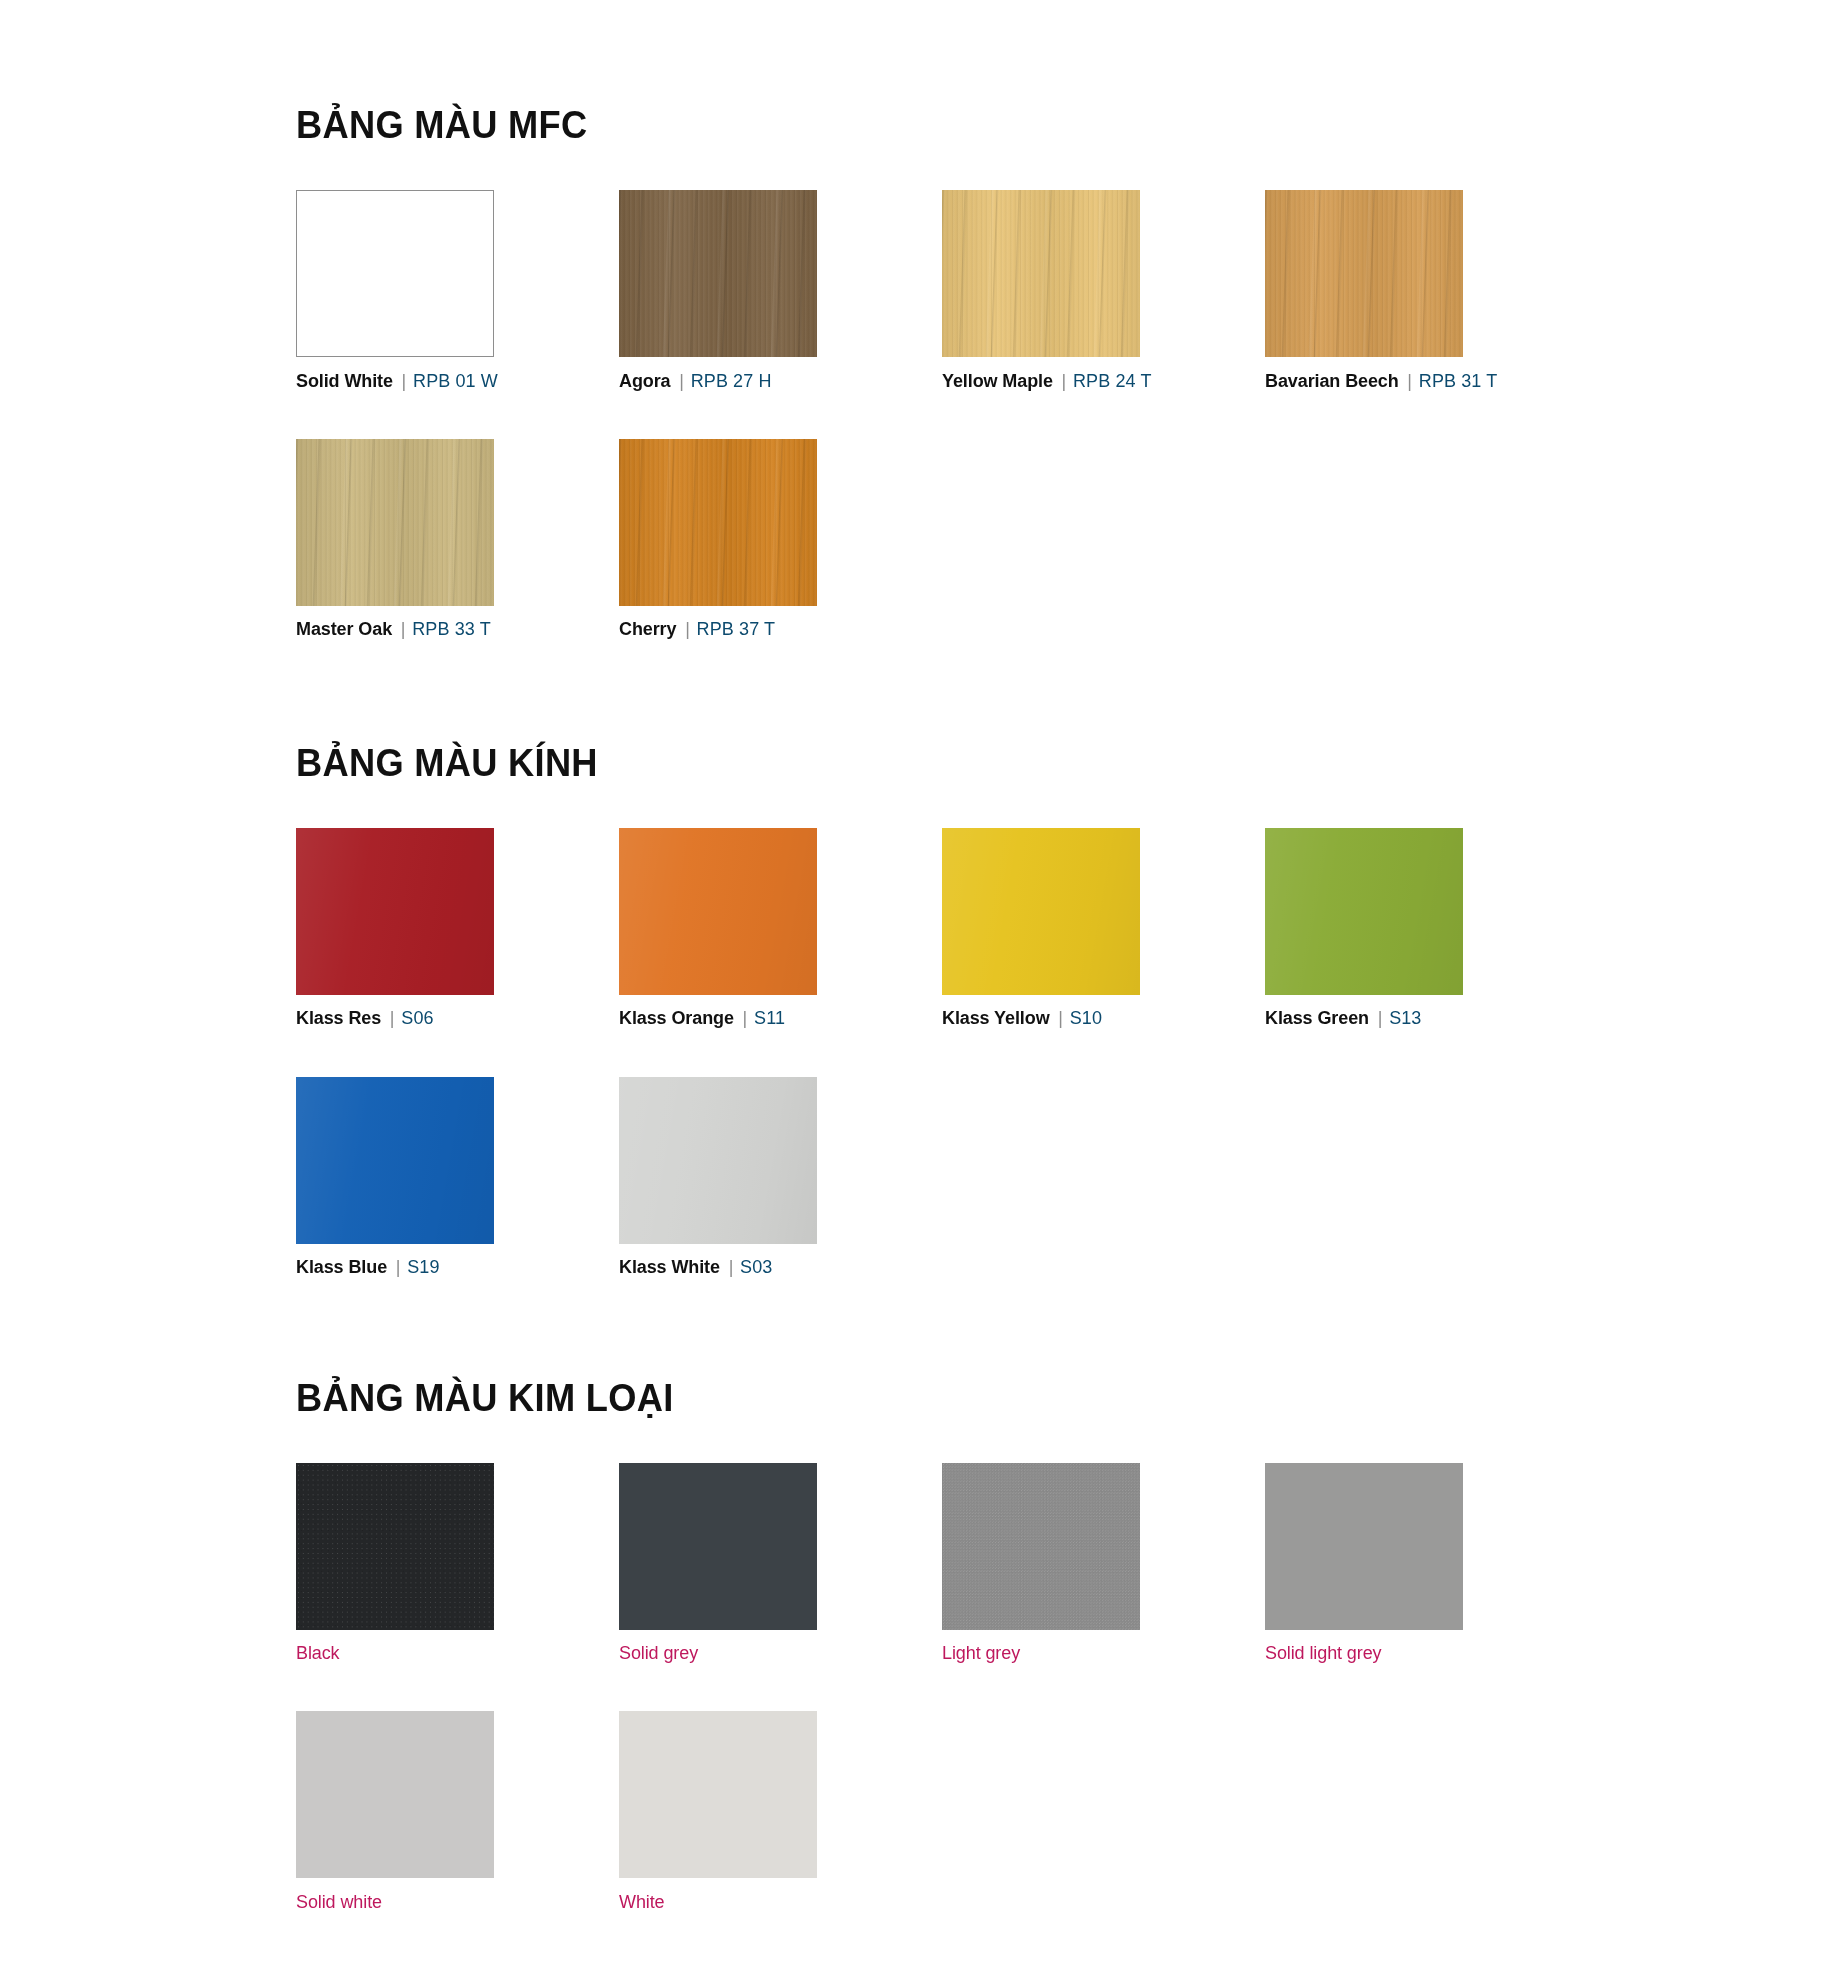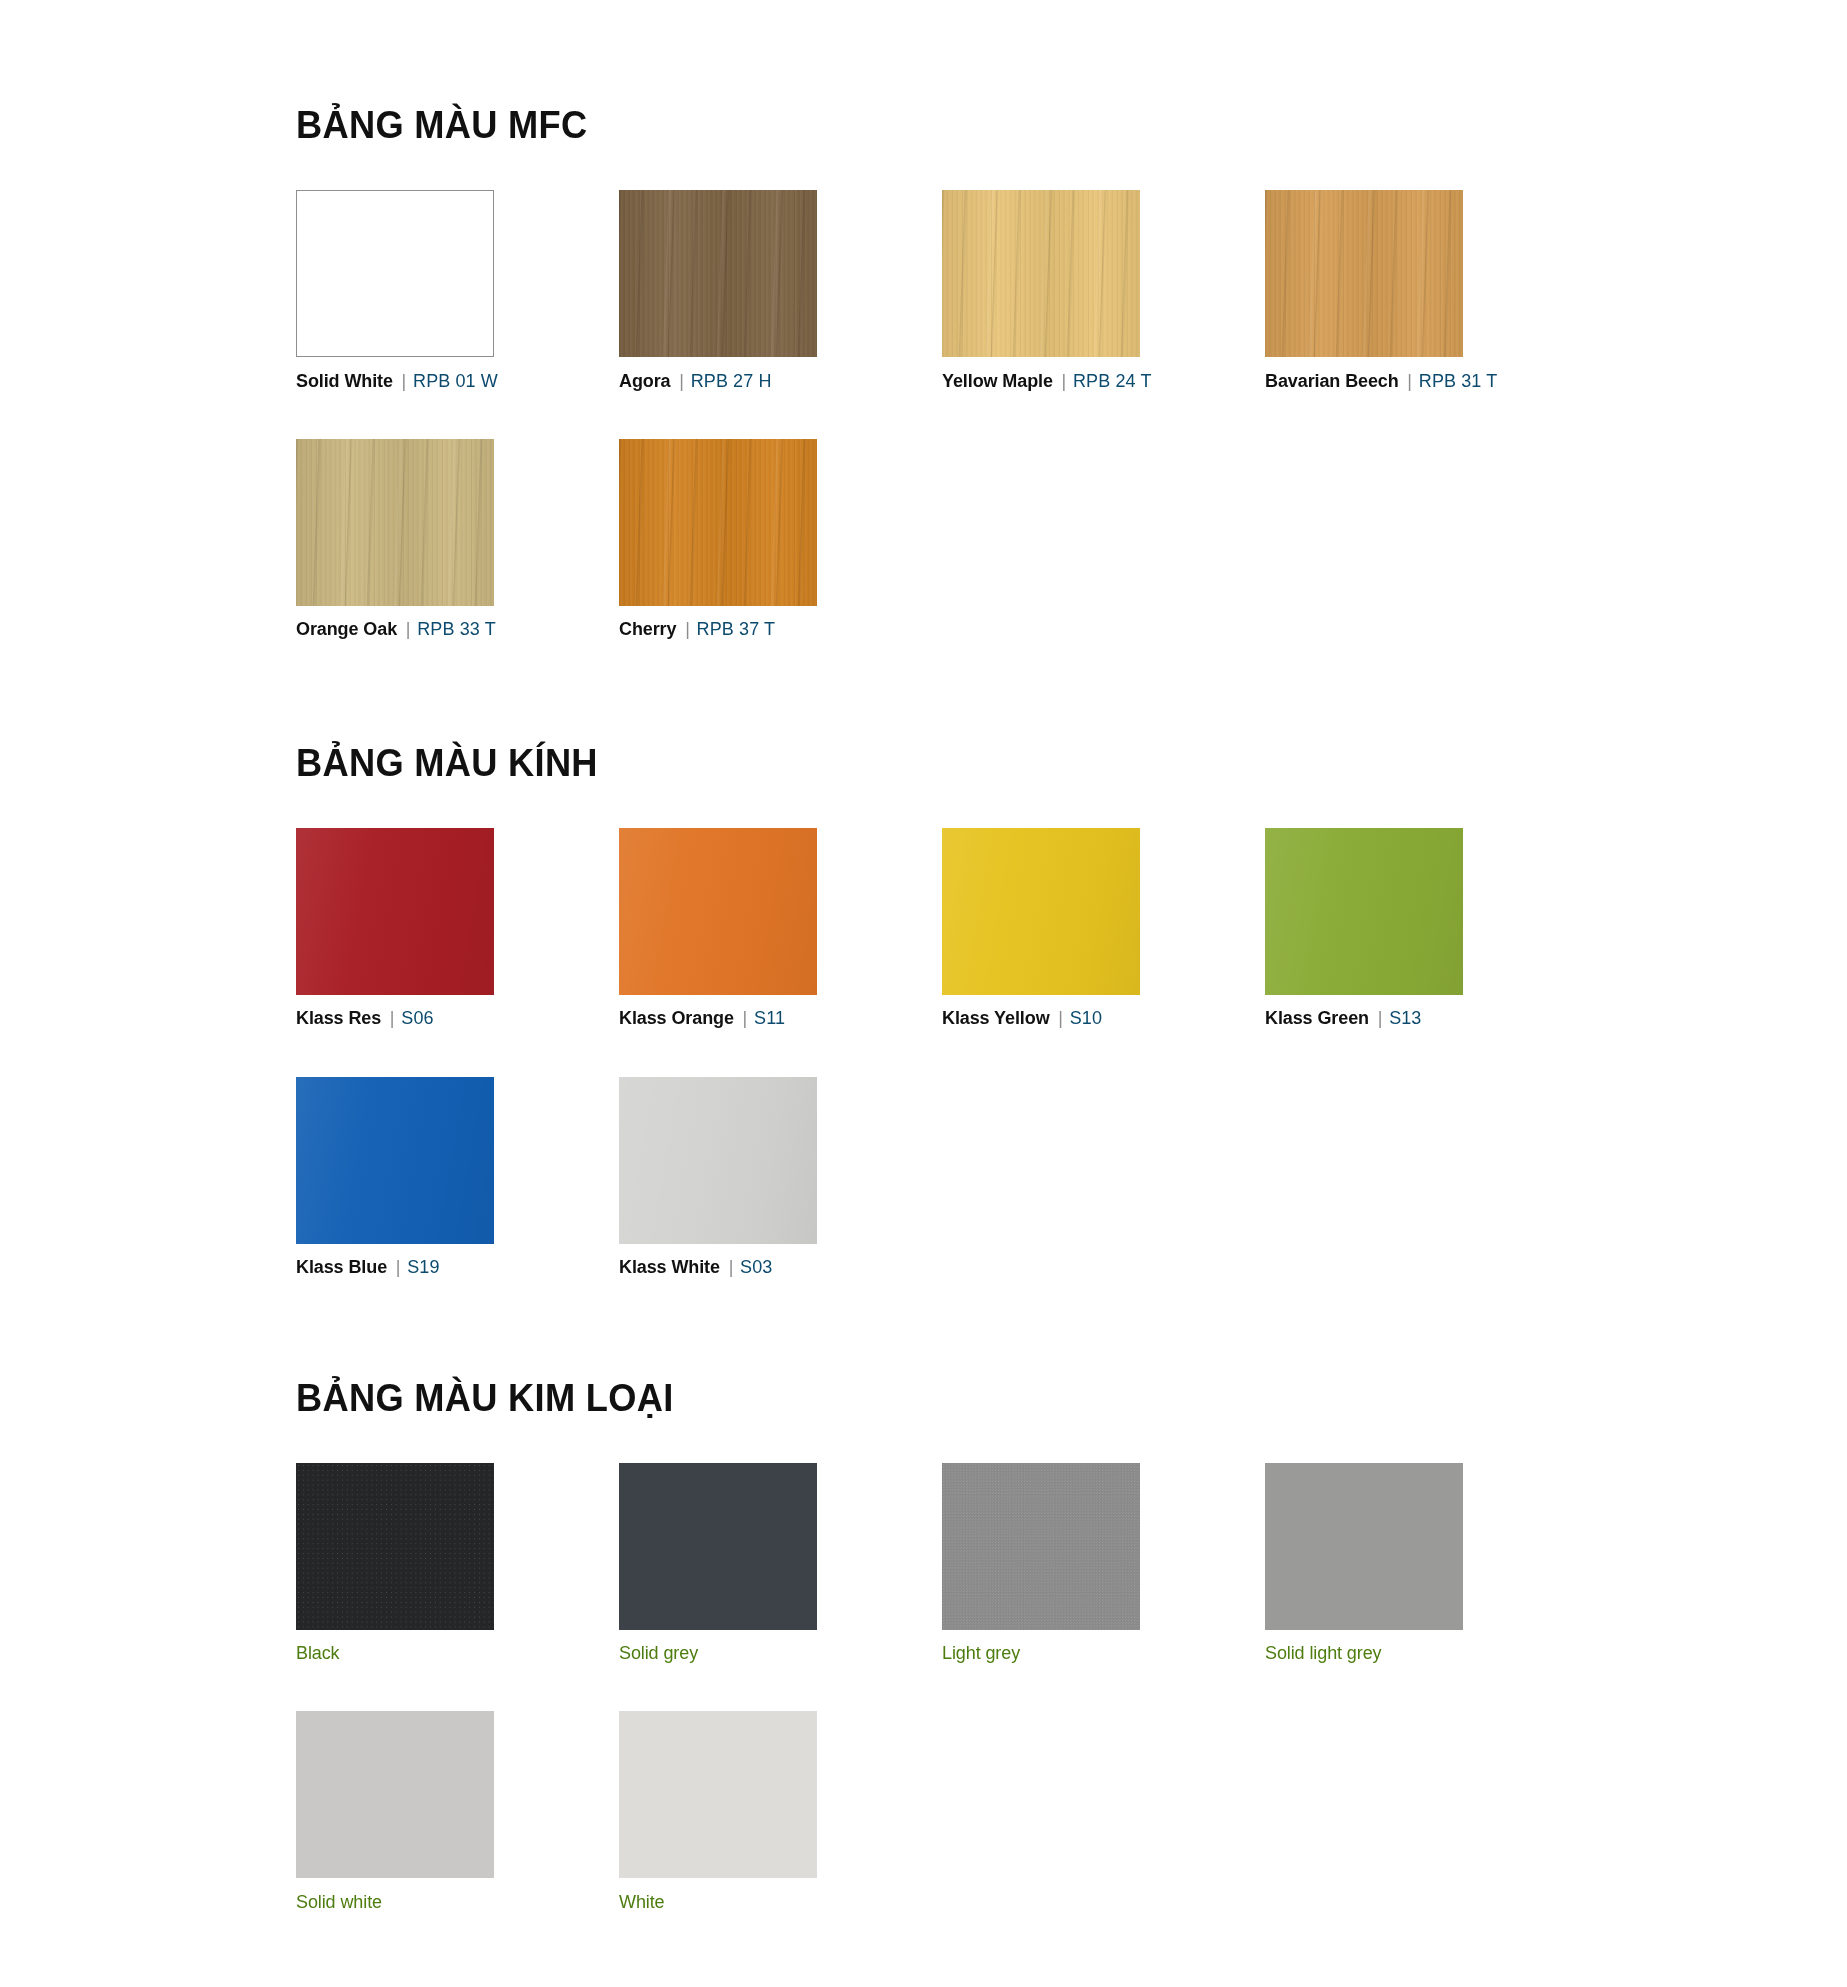--- a/index.html
+++ b/index.html
@@ -150,21 +150,21 @@
     line-height: 21.3px;
     white-space: nowrap;
   }
   .chip-name {
     font-weight: 700;
     color: #111111;
     letter-spacing: -0.1px;
   }
   .chip-name.plain {
     font-weight: 400;
-    color: #4d7c0f;
+    color: #be185d;
   }
   .chip-sep {
     color: #8d8d8d;
     font-weight: 400;
     padding: 0 6.8px 0 8.7px;
   }
   .chip-code {
     color: #0c4a6e;
     font-weight: 400;
     letter-spacing: 0.1px;
@@ -204,21 +204,21 @@
       <div class="swatch-cell">
         <div class="chip grain-v" style="background-color: rgb(213, 157, 83);"></div>
         <div class="chip-label">
           <span class="chip-name">Bavarian Beech</span><span class="chip-sep">|</span><span class="chip-code">RPB 31 T</span>
         </div>
       </div>
 
       <div class="swatch-cell">
         <div class="chip grain-v" style="background-color: rgb(202, 183, 127);"></div>
         <div class="chip-label">
-          <span class="chip-name">Orange Oak</span><span class="chip-sep">|</span><span class="chip-code">RPB 33 T</span>
+          <span class="chip-name">Master Oak</span><span class="chip-sep">|</span><span class="chip-code">RPB 33 T</span>
         </div>
       </div>
 
       <div class="swatch-cell">
         <div class="chip grain-v" style="background-color: rgb(210, 129, 31);"></div>
         <div class="chip-label">
           <span class="chip-name">Cherry</span><span class="chip-sep">|</span><span class="chip-code">RPB 37 T</span>
         </div>
       </div>
 

